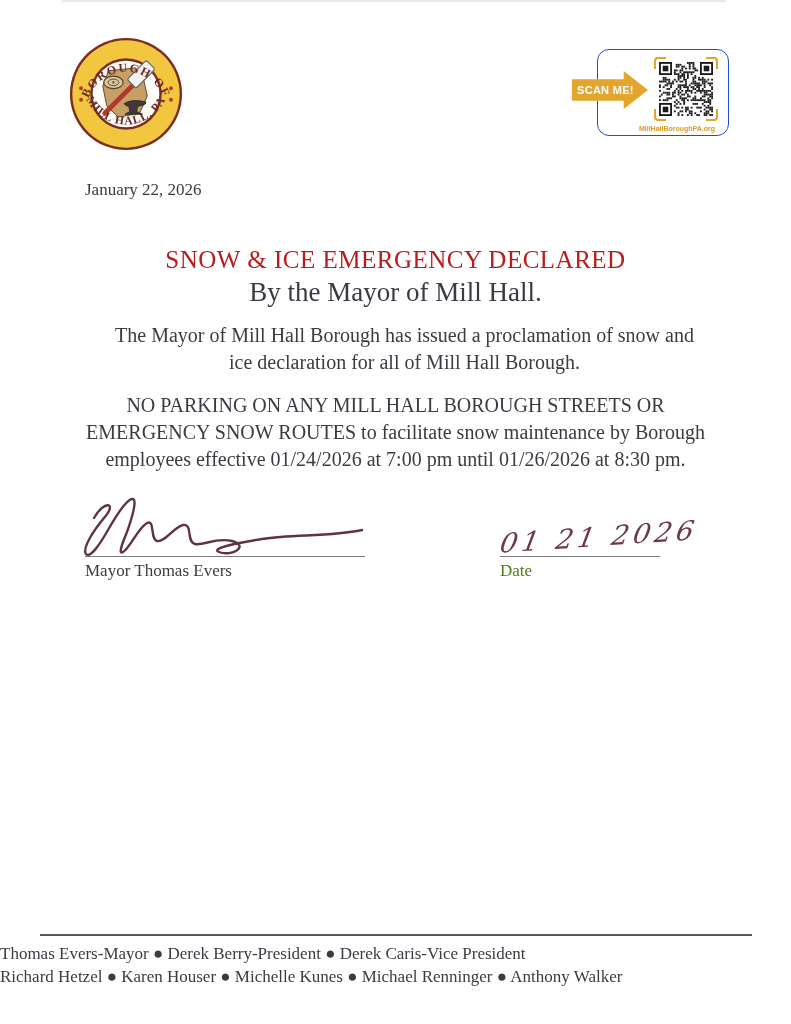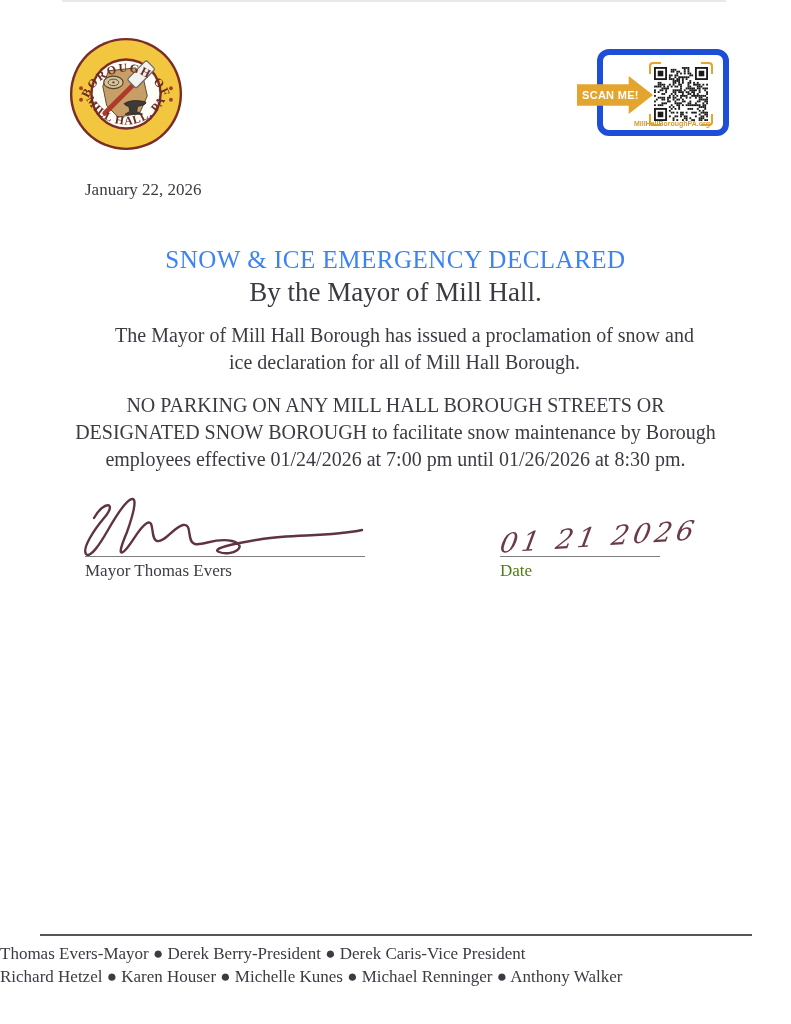--- a/index.html
+++ b/index.html
@@ -17,21 +17,21 @@
   .header-block {
     position:absolute; left:200px; top:50px; width:392px; text-align:center;
     font-family:"Liberation Sans", sans-serif; font-weight:bold; color:#4b4b54;
   }
   .org-name { font-size:22px; letter-spacing:0.5px; margin-bottom:4px; }
   .hdr-line { font-size:15px; margin-top:2px; }
   .hdr-sep { padding:0 6px; }
 
   .qr-badge {
     position:absolute; left:597px; top:49px; width:132px; height:87px;
-    border:6px solid #1d4ed8; border-radius:12px; background:#fff;
+    border:1px solid #1d4ed8; border-radius:12px; background:#fff;
   }
   .scan-arrow {
     position:absolute; left:-26px; top:21px; width:76px; height:38px;
     background:#E4A52F;
     clip-path:polygon(0 22%, 68% 22%, 68% 0, 100% 50%, 68% 100%, 68% 78%, 0 78%);
     display:flex; align-items:center;
   }
   .scan-arrow span {
     font-family:"Liberation Sans", sans-serif; font-weight:bold;
     color:#ffffff; font-size:11px; padding-left:5px; letter-spacing:0.3px;
@@ -45,21 +45,21 @@
   .corner.br { right:0; bottom:0; border-left:none; border-top:none; border-bottom-right-radius:4px; }
   .qr-caption {
     position:absolute; right:6px; bottom:3px; width:90px; text-align:center;
     font-family:"Liberation Sans", sans-serif; font-weight:bold;
     font-size:7px; color:#D99A28;
   }
 
   
   .letter-date { position:absolute; left:85px; top:180px; font-size:17px; color:#3c3c44; }
   .title-block { position:absolute; left:0; top:246px; width:791px; text-align:center; }
-  .letter-title { font-size:25px; color:#3b82f6; font-weight:normal; letter-spacing:0.5px; }
+  .letter-title { font-size:25px; color:#b91c1c; font-weight:normal; letter-spacing:0.5px; }
   .letter-subtitle { font-size:27px; margin-top:3px; }
   .para { position:absolute; left:0; width:791px; text-align:center;
     font-size:20px; line-height:27px; color:#3b3b43; }
   .para span { display:block; }
   .para-1 { top:322px;padding-left:18px; }
   .para-2 { top:392px; }
 
   
   .sig-svg { position:absolute; left:70px; top:492px; }
   .sig-line { position:absolute; left:85px; top:556px; width:280px; border-top:1.5px solid #7d7d80; }
@@ -444,21 +444,21 @@
     <div class="letter-subtitle">By the Mayor of Mill Hall.</div>
   </div>
 
   <div class="para para-1">
     <span>The Mayor of Mill Hall Borough has issued a proclamation of snow and</span>
     <span>ice declaration for all of Mill Hall Borough.</span>
   </div>
 
   <div class="para para-2">
     <span>NO PARKING ON ANY MILL HALL BOROUGH STREETS OR</span>
-    <span>DESIGNATED SNOW BOROUGH to facilitate snow maintenance by Borough</span>
+    <span>EMERGENCY SNOW ROUTES to facilitate snow maintenance by Borough</span>
     <span>employees effective 01/24/2026 at 7:00 pm until 01/26/2026 at 8:30 pm.</span>
   </div>
 
   <svg class="sig-svg" width="310" height="72" viewBox="0 0 310 72">
     <path d="M24,26 C34,8 48,10 34,26 C24,38 12,56 16,62 C20,67 30,52 38,38
              C46,24 56,8 62,7 C68,6 62,26 57,40 C52,52 48,63 53,60
              C60,56 68,36 77,31 C85,27 80,47 87,49 C94,51 104,35 113,33
              C123,31 116,50 125,52 C133,54 146,45 162,49 C180,54 162,65 149,60
              C141,57 160,52 192,47 C224,42 260,45 292,38" fill="none" stroke="#5f3340" stroke-width="2.4" stroke-linecap="round"></path>
   </svg>

